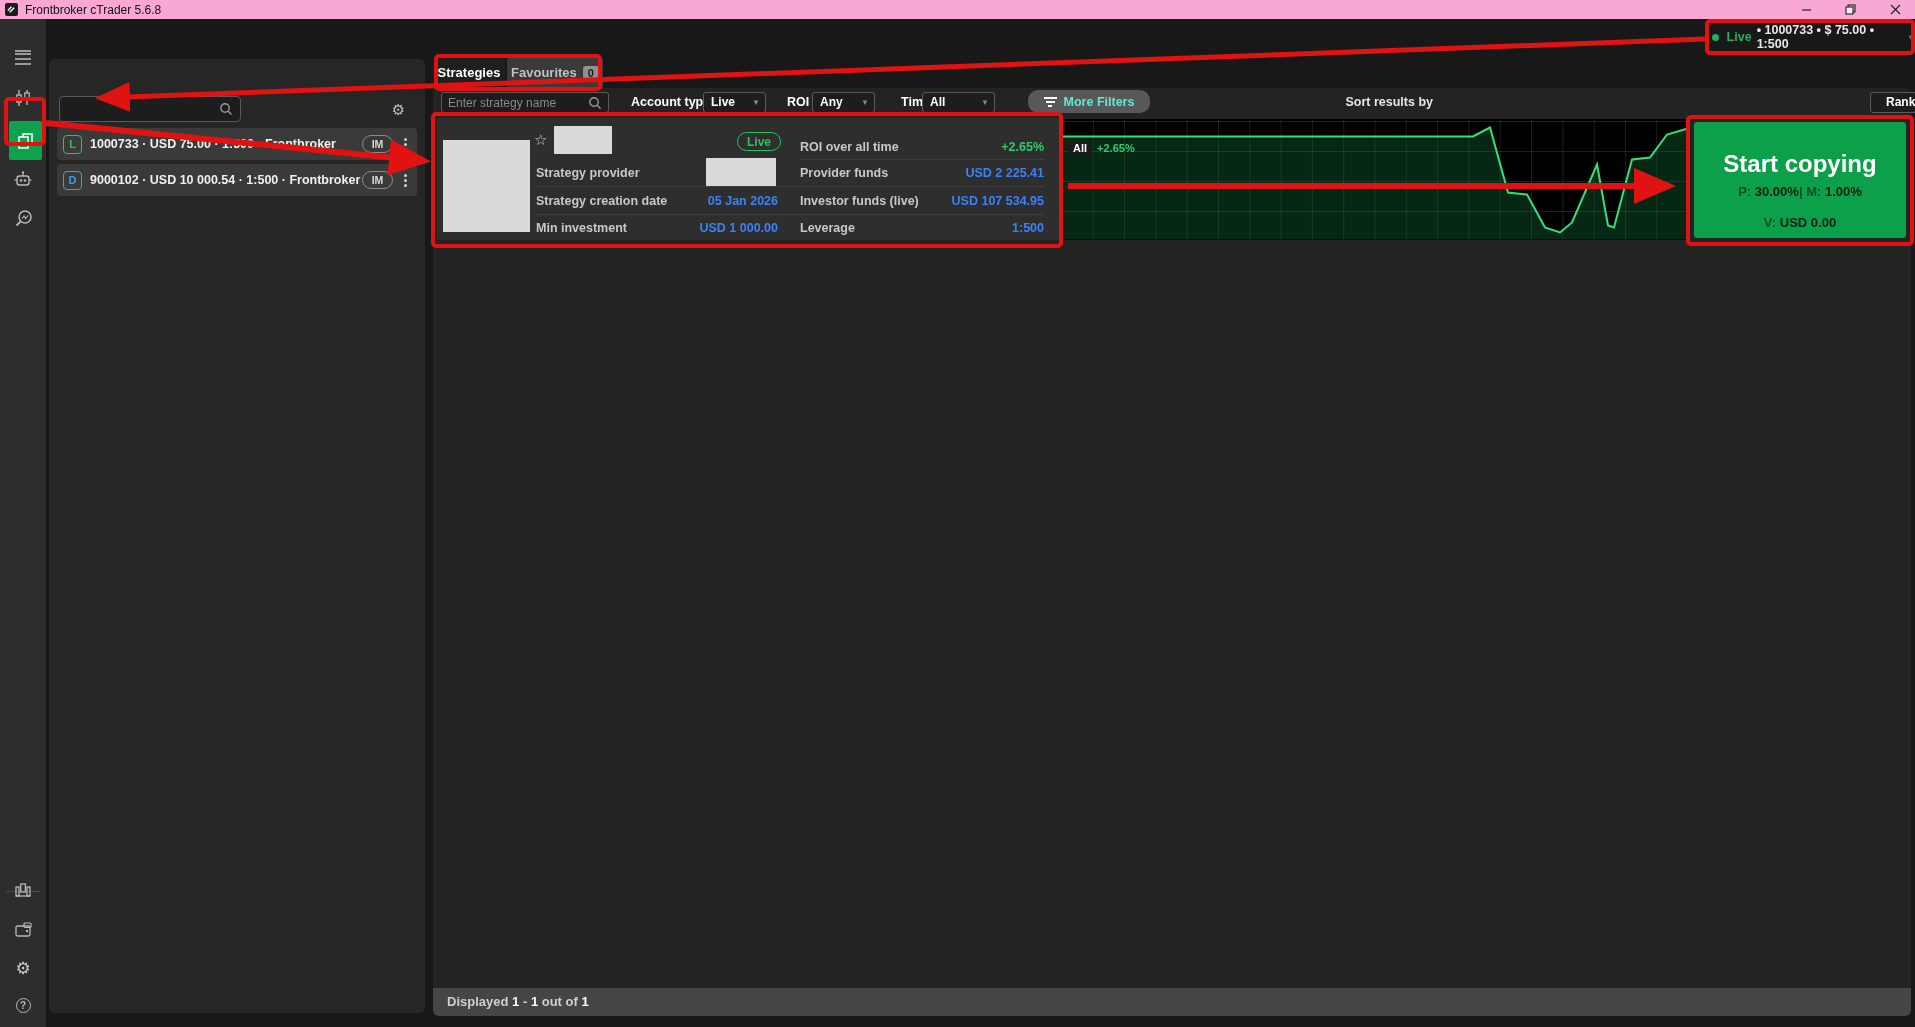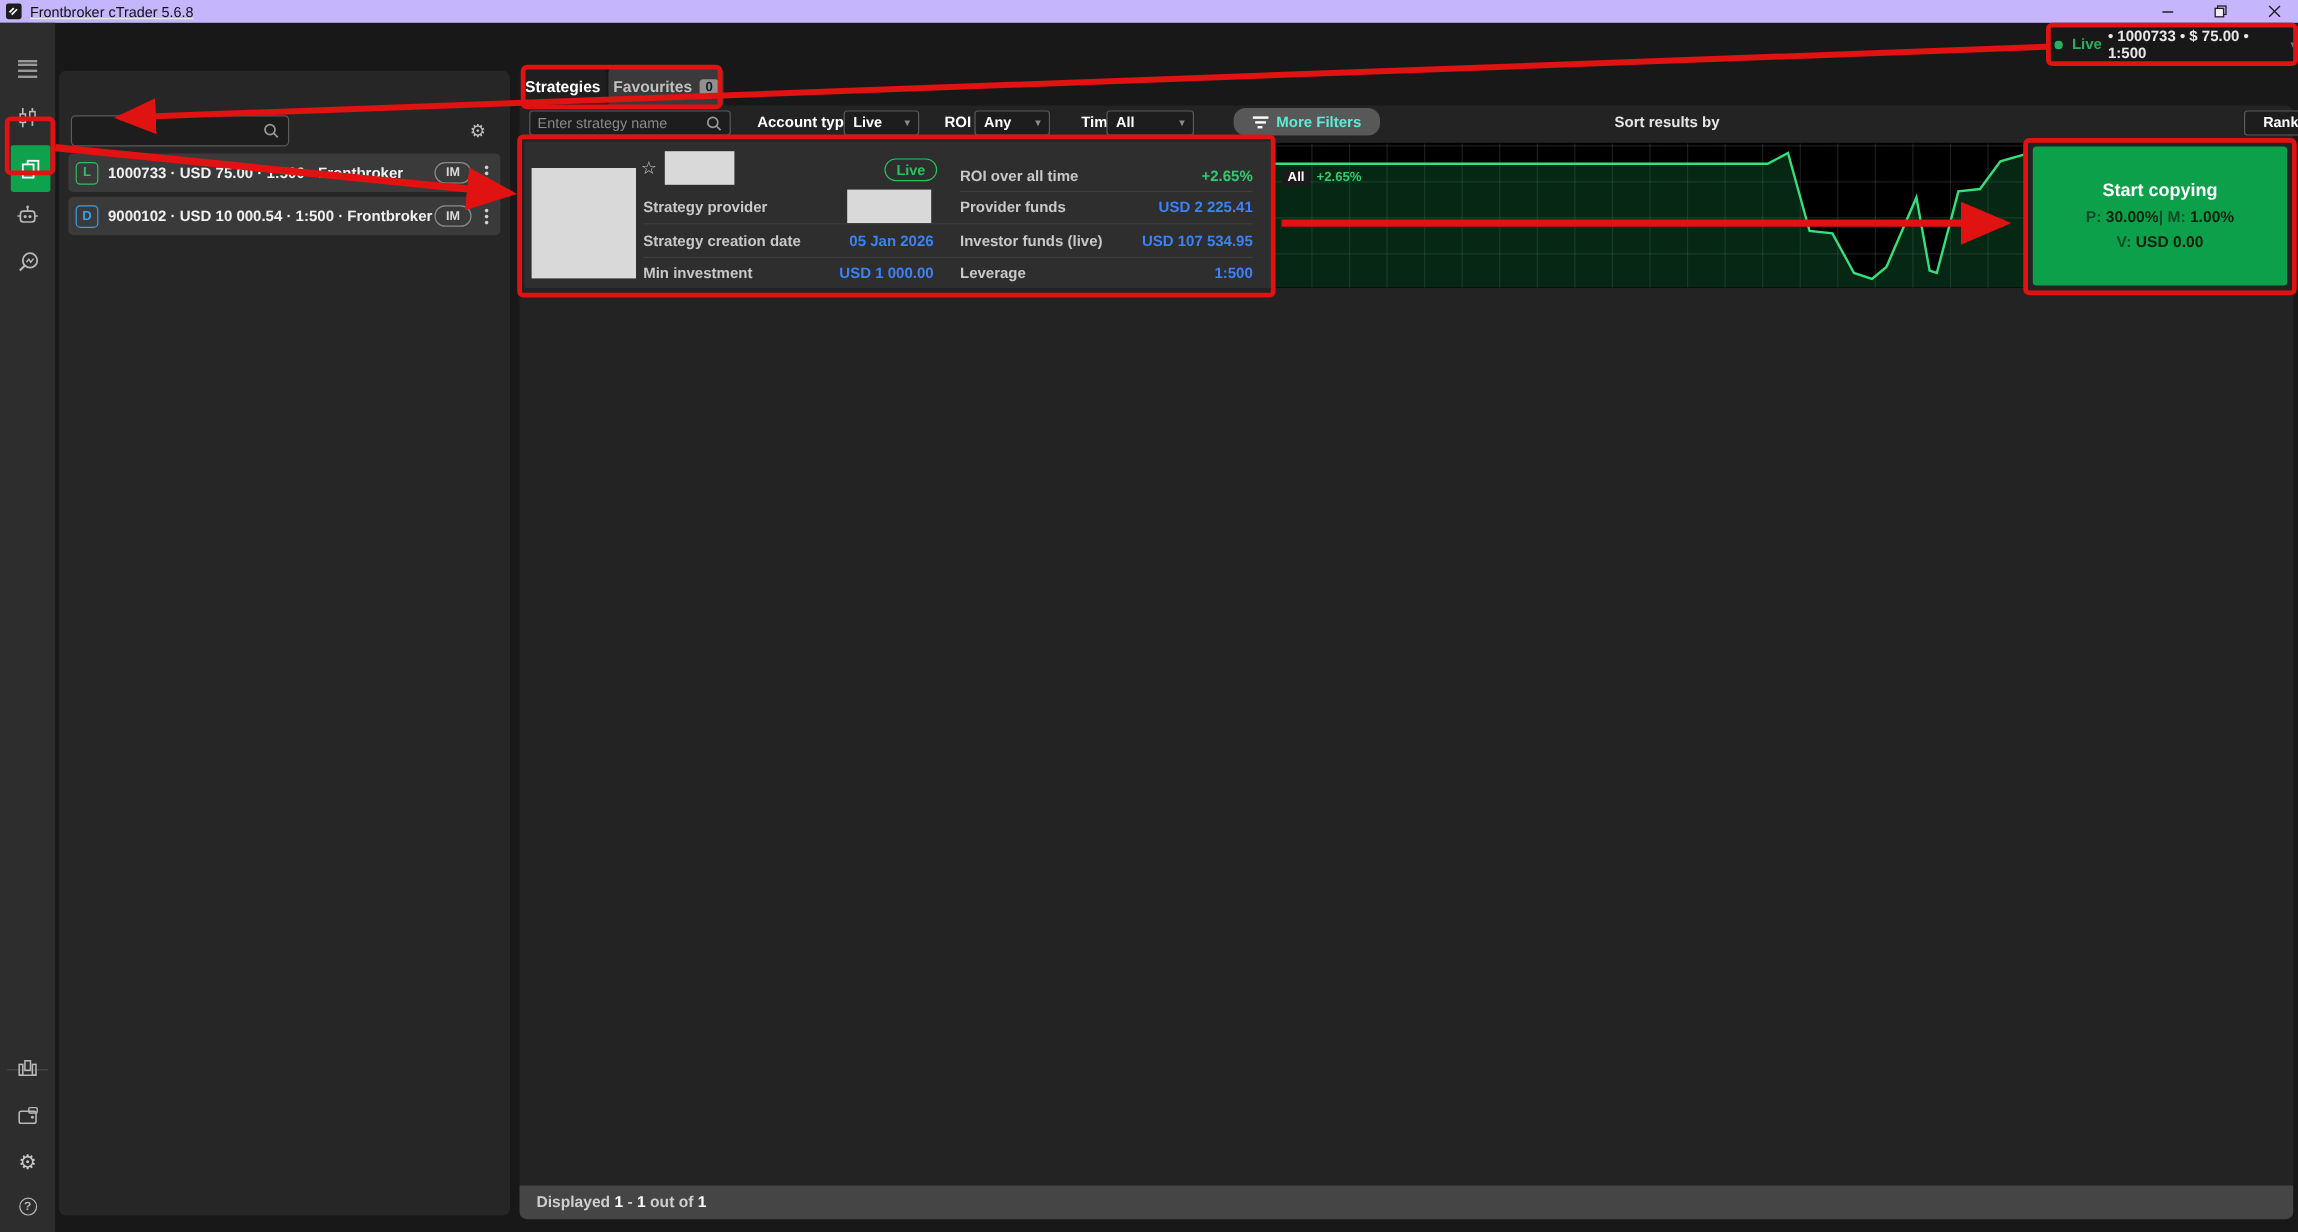--- a/index.html
+++ b/index.html
@@ -5,21 +5,21 @@
   * { margin:0; padding:0; box-sizing:border-box; }
   html,body { width:1915px; height:1027px; }
   body {
     position:relative; background:#181818;
     font-family:"Liberation Sans", sans-serif;
     overflow:hidden; color:#e8e8e8;
   }
   .abs { position:absolute; }
 
   
-  .titlebar { left:0; top:0; width:1915px; height:19px; background:#c4b5fd; display:flex; align-items:center;text-decoration:underline; }
+  .titlebar { left:0; top:0; width:1915px; height:19px; background:#f9a8d4; display:flex; align-items:center; }
   .tb-logo { width:13px; height:13px; margin-left:5px; background:#1c1c1c; border-radius:2px; display:flex; align-items:center; justify-content:center; }
   .tb-title { margin-left:7px; font-size:12px; color:#111; }
   .tb-btn { position:absolute; top:0; width:32px; height:19px; display:flex; align-items:center; justify-content:center; color:#222; font-size:11px; }
 
   
   .sidebar { left:0; top:19px; width:46px; height:1008px; background:#2d2d2d; }
   .sb-icon { position:absolute; left:0; width:46px; display:flex; justify-content:center; color:#b8b8b8; }
   .burger span { display:block; width:16px; height:2px; background:#9a9a9a; margin:3px 0; }
   .copy-active { left:9px; top:102px; width:33px; height:39px; background:#0fa24d; border-radius:2px; display:flex; align-items:center; justify-content:center; position:absolute; }
   .sb-divider { left:6px; top:872px; width:34px; height:1px; background:#4a4a4a; }
@@ -77,21 +77,21 @@
   .prov-box { position:absolute; left:269px; top:40px; width:70px; height:28px; background:#d9d9d9; }
 
   
   .chart { left:1062px; top:119px; width:626px; height:121px; background:#000; }
   .chart-label { position:absolute; left:6px; top:22px; display:flex; align-items:center; }
   .chart-chip { background:#1b1b1b; color:#fff; font-size:11px; font-weight:bold; padding:1px 5px; }
   .chart-roi { color:#2ecc71; font-size:11px; font-weight:bold; margin-left:5px; }
 
   
   .start-copy { left:1694px; top:122px; width:212px; height:116px; background:#0da04b; border-radius:3px; text-align:center; cursor:pointer; }
-  .sc-title { margin-top:28px; font-size:15px; font-weight:bold; color:#fff; }
+  .sc-title { margin-top:28px; font-size:24px; font-weight:bold; color:#fff; }
   .sc-line { font-size:13px; font-weight:bold; margin-top:6px; color:#064f26; }
   .sc-line b { color:#03230f; }
 
   
   .bottom-bar { left:433px; top:988px; width:1478px; height:28px; background:#454545; border-radius:0 0 6px 6px; line-height:28px; font-size:13px; color:#cfcfcf; }
   .bottom-bar span { margin-left:0;font-weight:bold; }
   .bottom-bar .num { color:#fff; font-weight:bold; }
 
   
   .acct-chip { left:1712px; top:25px; height:24px; display:flex; align-items:center; font-size:12.5px; font-weight:bold; }
@@ -337,21 +337,21 @@
 </div>
 
 <div class="abs start-copy">
   <div class="sc-title">Start copying</div>
   <div class="sc-line">
     <span>P:</span>
     <b>30.00%</b><span>|</span>
     <span>M:</span>
     <b>1.00%</b>
   </div>
-  <div class="sc-line" style="margin-top:6px">
+  <div class="sc-line" style="margin-top:16px">
     <span>V:</span>
     <b>USD 0.00</b>
   </div>
 </div>
 
 <div class="abs bottom-bar">
   <span style="margin-left:14px">Displayed</span>
   <span class="num">1</span>
   <span>-</span>
   <span class="num">1</span>

